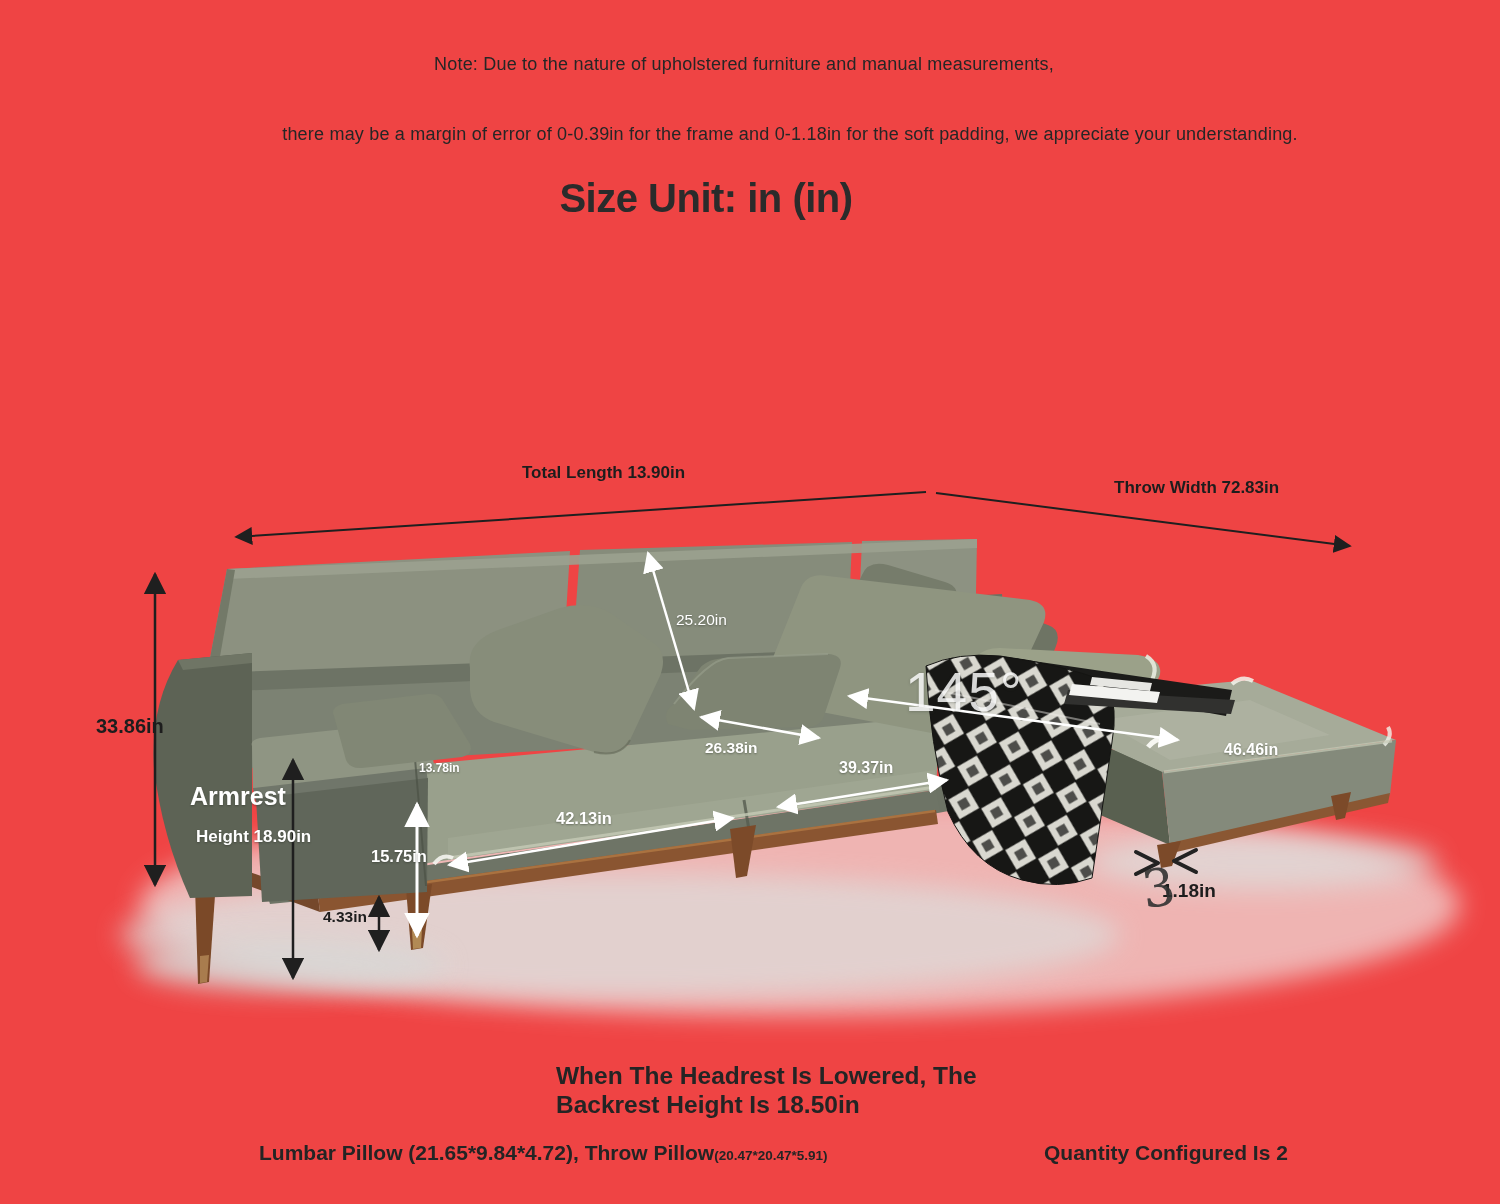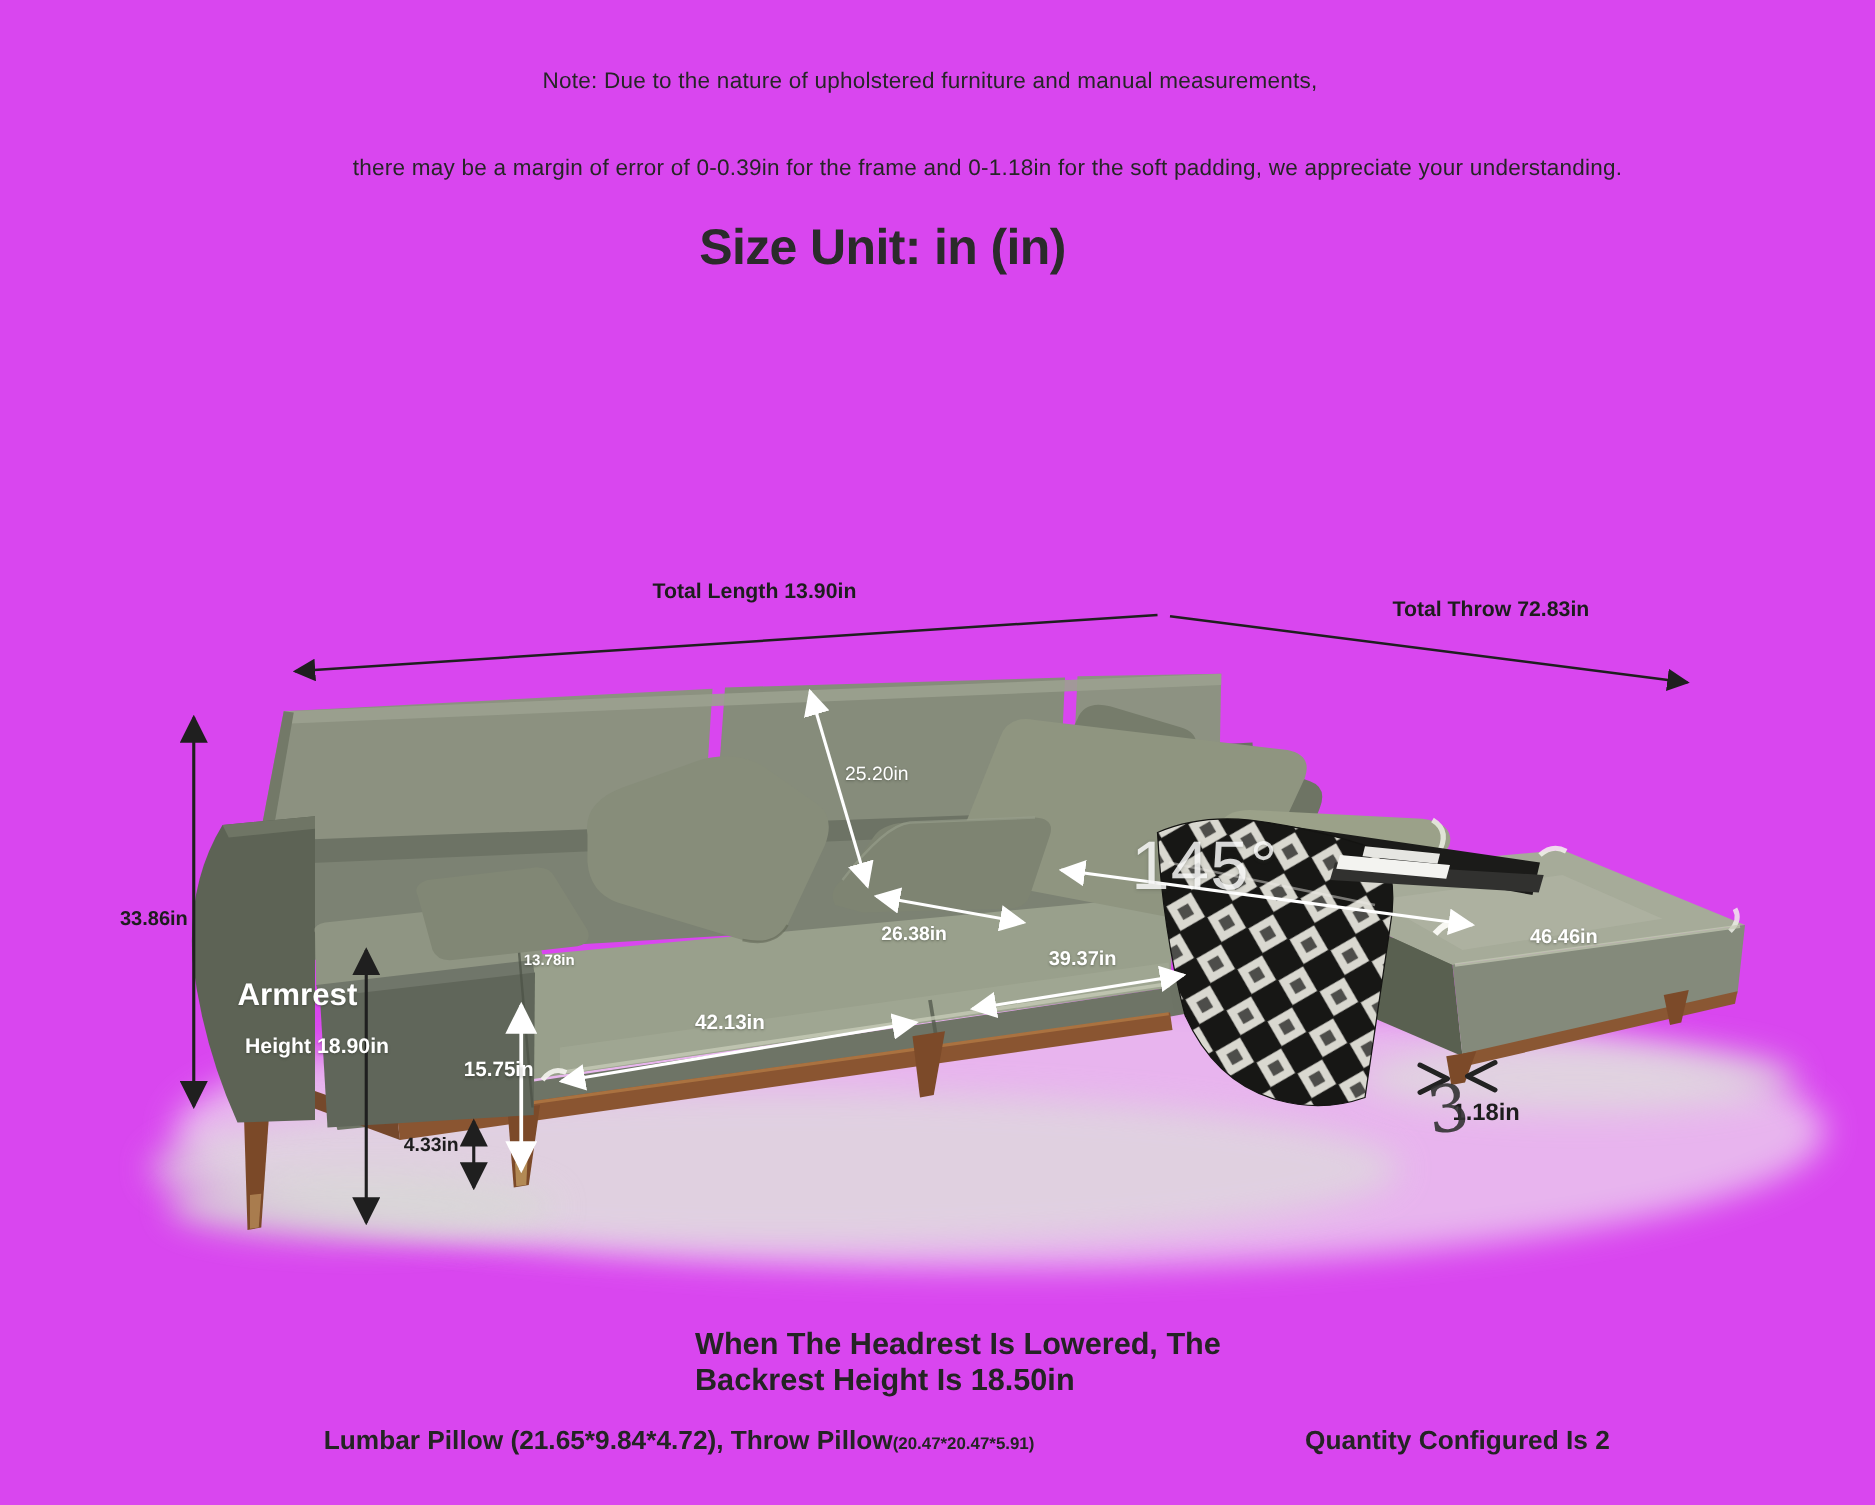--- a/index.html
+++ b/index.html
@@ -1,16 +1,16 @@
 <!DOCTYPE html>
 <html><head>
 <meta charset="utf-8">
 <style>
   html,body{margin:0;padding:0;background:#ffffff;}
-  #stage{position:relative;width:1500px;height:1204px;background:#d946ef;overflow:hidden;
+  #stage{position:relative;width:1500px;height:1204px;background:#ef4444;overflow:hidden;
          font-family:"Liberation Sans",sans-serif;}
   #sofa-svg{position:absolute;left:0;top:0;}
   .lbl{position:absolute;white-space:nowrap;font-family:"Liberation Sans",sans-serif;color:#262626;}
   .lbl.center{text-align:center;}
   .white{color:#ffffff;text-shadow:0 1px 2px rgba(40,45,35,.45);}
   .b{font-weight:bold;}
   .note{font-size:18px;font-weight:400;letter-spacing:.2px;}
   .small-spec{font-size:13.5px;font-weight:bold;}
 </style>
 </head>
@@ -152,22 +152,22 @@
       <line x1="417" y1="804" x2="417" y2="936" stroke="#ffffff" stroke-width="3" marker-start="url(#aw)" marker-end="url(#aw)"></line>
       <line x1="849" y1="696" x2="1178" y2="740" stroke="#ffffff" stroke-width="2.5" marker-start="url(#aw)" marker-end="url(#aw)"></line>
     </g>
   </svg>
 
   <div class="lbl note center" style="left:-6px;top:54px;width:1500px;">Note: Due to the nature of upholstered furniture and manual measurements,</div>
   <div class="lbl note center" style="left:40px;top:124px;width:1500px;">there may be a margin of error of 0-0.39in for the frame and 0-1.18in for the soft padding, we appreciate your understanding.</div>
   <div class="lbl b center" style="left:-44px;top:176px;width:1500px;font-size:40px;color:#2b2b2b;letter-spacing:-.5px;">Size Unit: in (in)</div>
 
   <div class="lbl b" style="left:522px;top:463px;font-size:17px;color:#1d1d1d;">Total Length 13.90in</div>
-  <div class="lbl b" style="left:1114px;top:478px;font-size:17px;color:#1d1d1d;">Total Throw 72.83in</div>
-  <div class="lbl b" style="left:96px;top:715px;font-size:16px;color:#1d1d1d;margin-top:12px;">33.86in</div>
+  <div class="lbl b" style="left:1114px;top:478px;font-size:17px;color:#1d1d1d;">Throw Width 72.83in</div>
+  <div class="lbl b" style="left:96px;top:715px;font-size:20px;color:#1d1d1d;">33.86in</div>
   <div class="lbl b" style="left:323px;top:908px;font-size:15.5px;color:#1d1d1d;">4.33in</div>
   <div class="lbl b" style="left:1162px;top:860px;font-size:19px;color:#1d1d1d;margin-top:20px;">1.18in</div>
   <div class="lbl" style="left:1142px;top:858px;font-size:52px;color:#333333;font-family:'DejaVu Serif',serif;transform:rotate(-8deg);opacity:.9;">3</div>
 
   <div class="lbl b white" style="left:190px;top:782px;font-size:25px;">Armrest</div>
   <div class="lbl white" style="left:196px;top:827px;font-size:17px;font-weight:700;">Height 18.90in</div>
   <div class="lbl b white" style="left:419px;top:761px;font-size:12px;">13.78in</div>
   <div class="lbl white" style="left:676px;top:611px;font-size:15.5px;font-weight:500;">25.20in</div>
   <div class="lbl b white" style="left:705px;top:739px;font-size:15.5px;">26.38in</div>
   <div class="lbl b white" style="left:839px;top:759px;font-size:16px;">39.37in</div>

